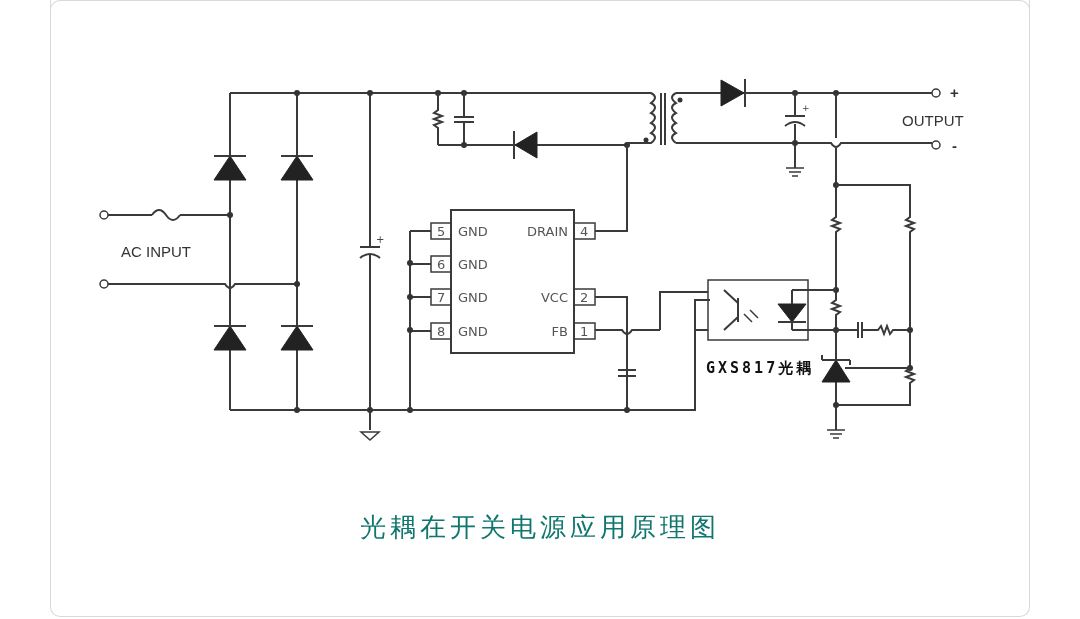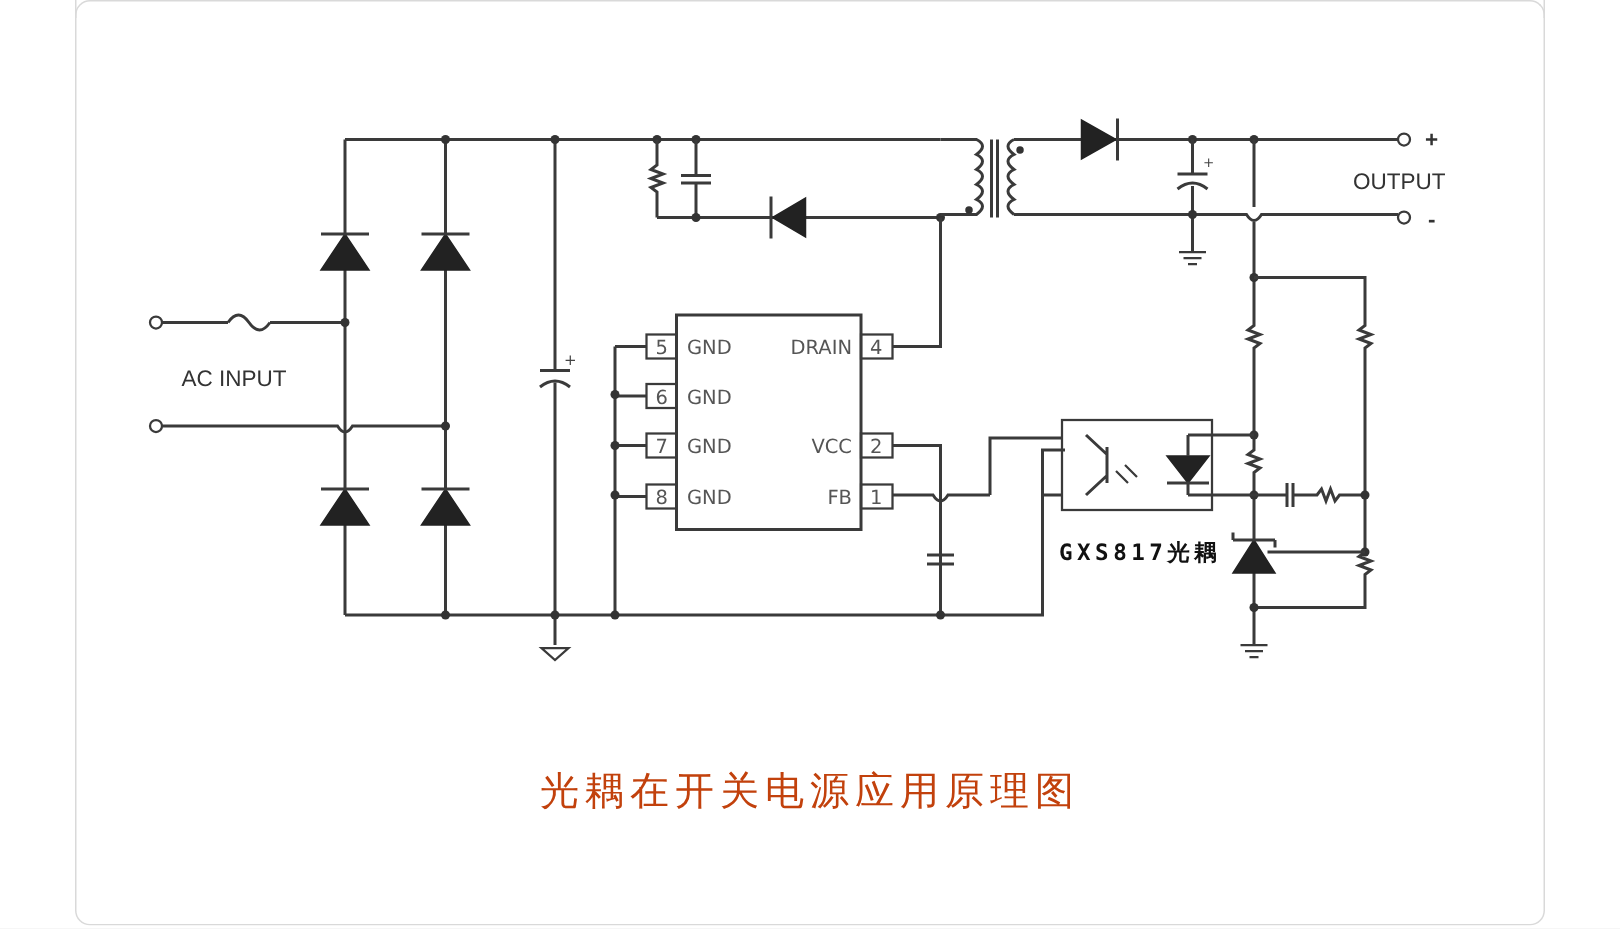--- a/index.html
+++ b/index.html
@@ -7,21 +7,21 @@
   .frame { position: absolute; left: 50px; top: 0; width: 980px; height: 617px; border: 1px solid #d9d9d9; border-top: none; border-radius: 0 0 10px 10px; box-sizing: border-box; }
   .frame-top { position: absolute; left: 50px; top: 0; width: 980px; height: 12px; border: 1px solid #d9d9d9; border-bottom: none; border-radius: 10px 10px 0 0; box-sizing: border-box; }
   svg { position: absolute; left: 0; top: 0; }
   .w { stroke: #3a3a3a; stroke-width: 2; fill: none; }
   .thin { stroke: #3a3a3a; stroke-width: 1.5; fill: none; }
   .dot { fill: #333; }
   .dfill { fill: #222; stroke: #222; }
   .lbl { font-family: "Liberation Sans", "DejaVu Sans", sans-serif; font-size: 15px; fill: #333; }
   .pin { font-family: "DejaVu Sans", sans-serif; font-size: 13px; fill: #555; }
   .oc { font-family: "DejaVu Sans Mono", monospace; font-size: 15px; fill: #111; font-weight: bold; letter-spacing: 3px; }
-  .cap { position: absolute; left: 0; width: 1080px; top: 510px; text-align: center; font-family: Liberation Serif, serif; font-size: 26px; color: #c2410c; letter-spacing: 4px; }
+  .cap { position: absolute; left: 0; width: 1080px; top: 510px; text-align: center; font-family: Liberation Serif, serif; font-size: 26px; color: #0f766e; letter-spacing: 4px; }
 </style>
 </head>
 <body>
 
 <div class="frame-top"></div>
 <div class="frame"></div>
 
 <svg width="1080" height="619">
 
   <g>

